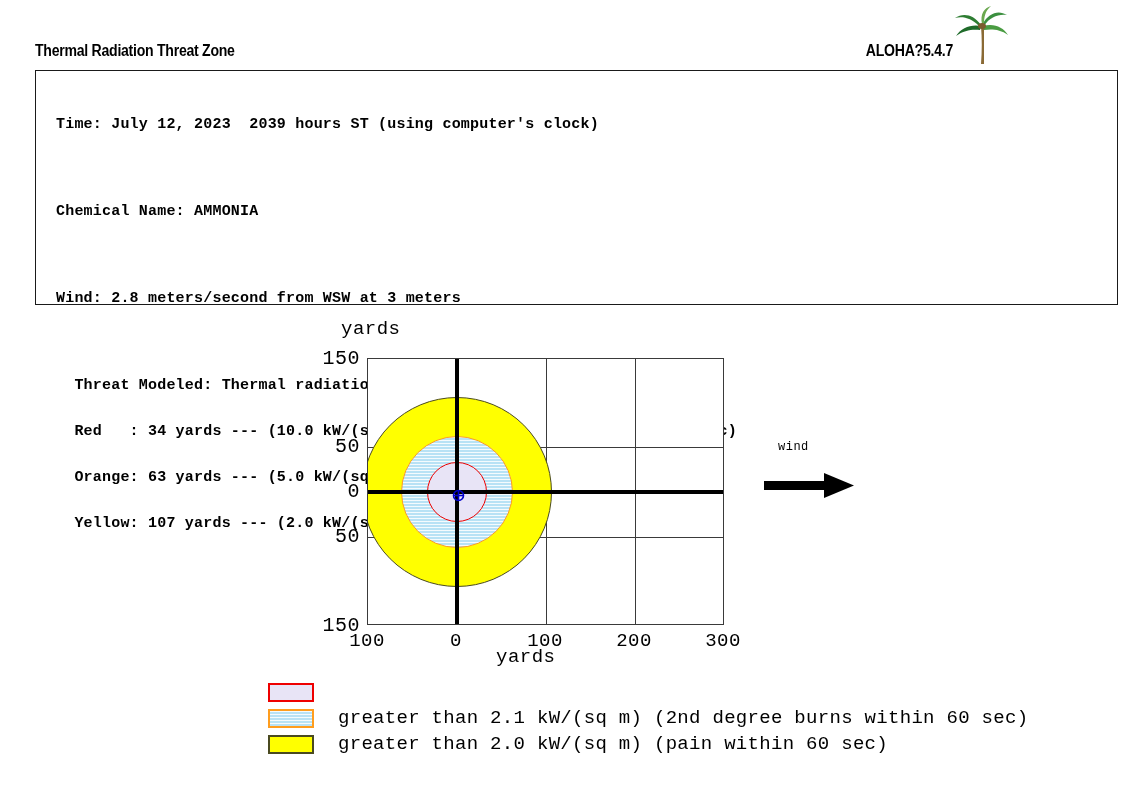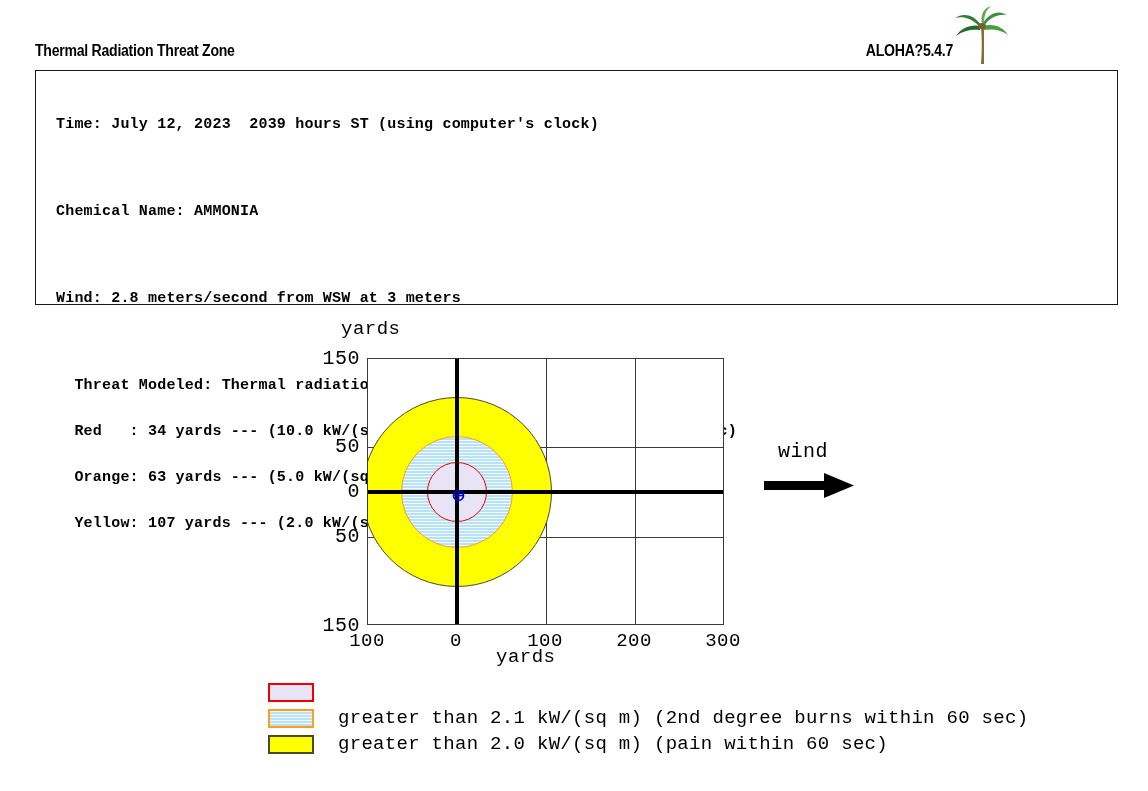--- a/index.html
+++ b/index.html
@@ -173,21 +173,21 @@
   
   #wind-group {
     position: absolute;
     left: 760px; top: 440px;
     width: 120px; height: 70px;
   }
   #wind-label {
     position: absolute;
     left: 18px; top: 0px;
     font-family: "Liberation Mono", "DejaVu Sans Mono", monospace;
-    font-size: 20px;
+    font-size: 12px;
     letter-spacing: 0.5px;
   }
   #wind-arrow {
     position: absolute;
     left: 4px; top: 32px;
   }
 
   
   #legend {
     position: absolute;

